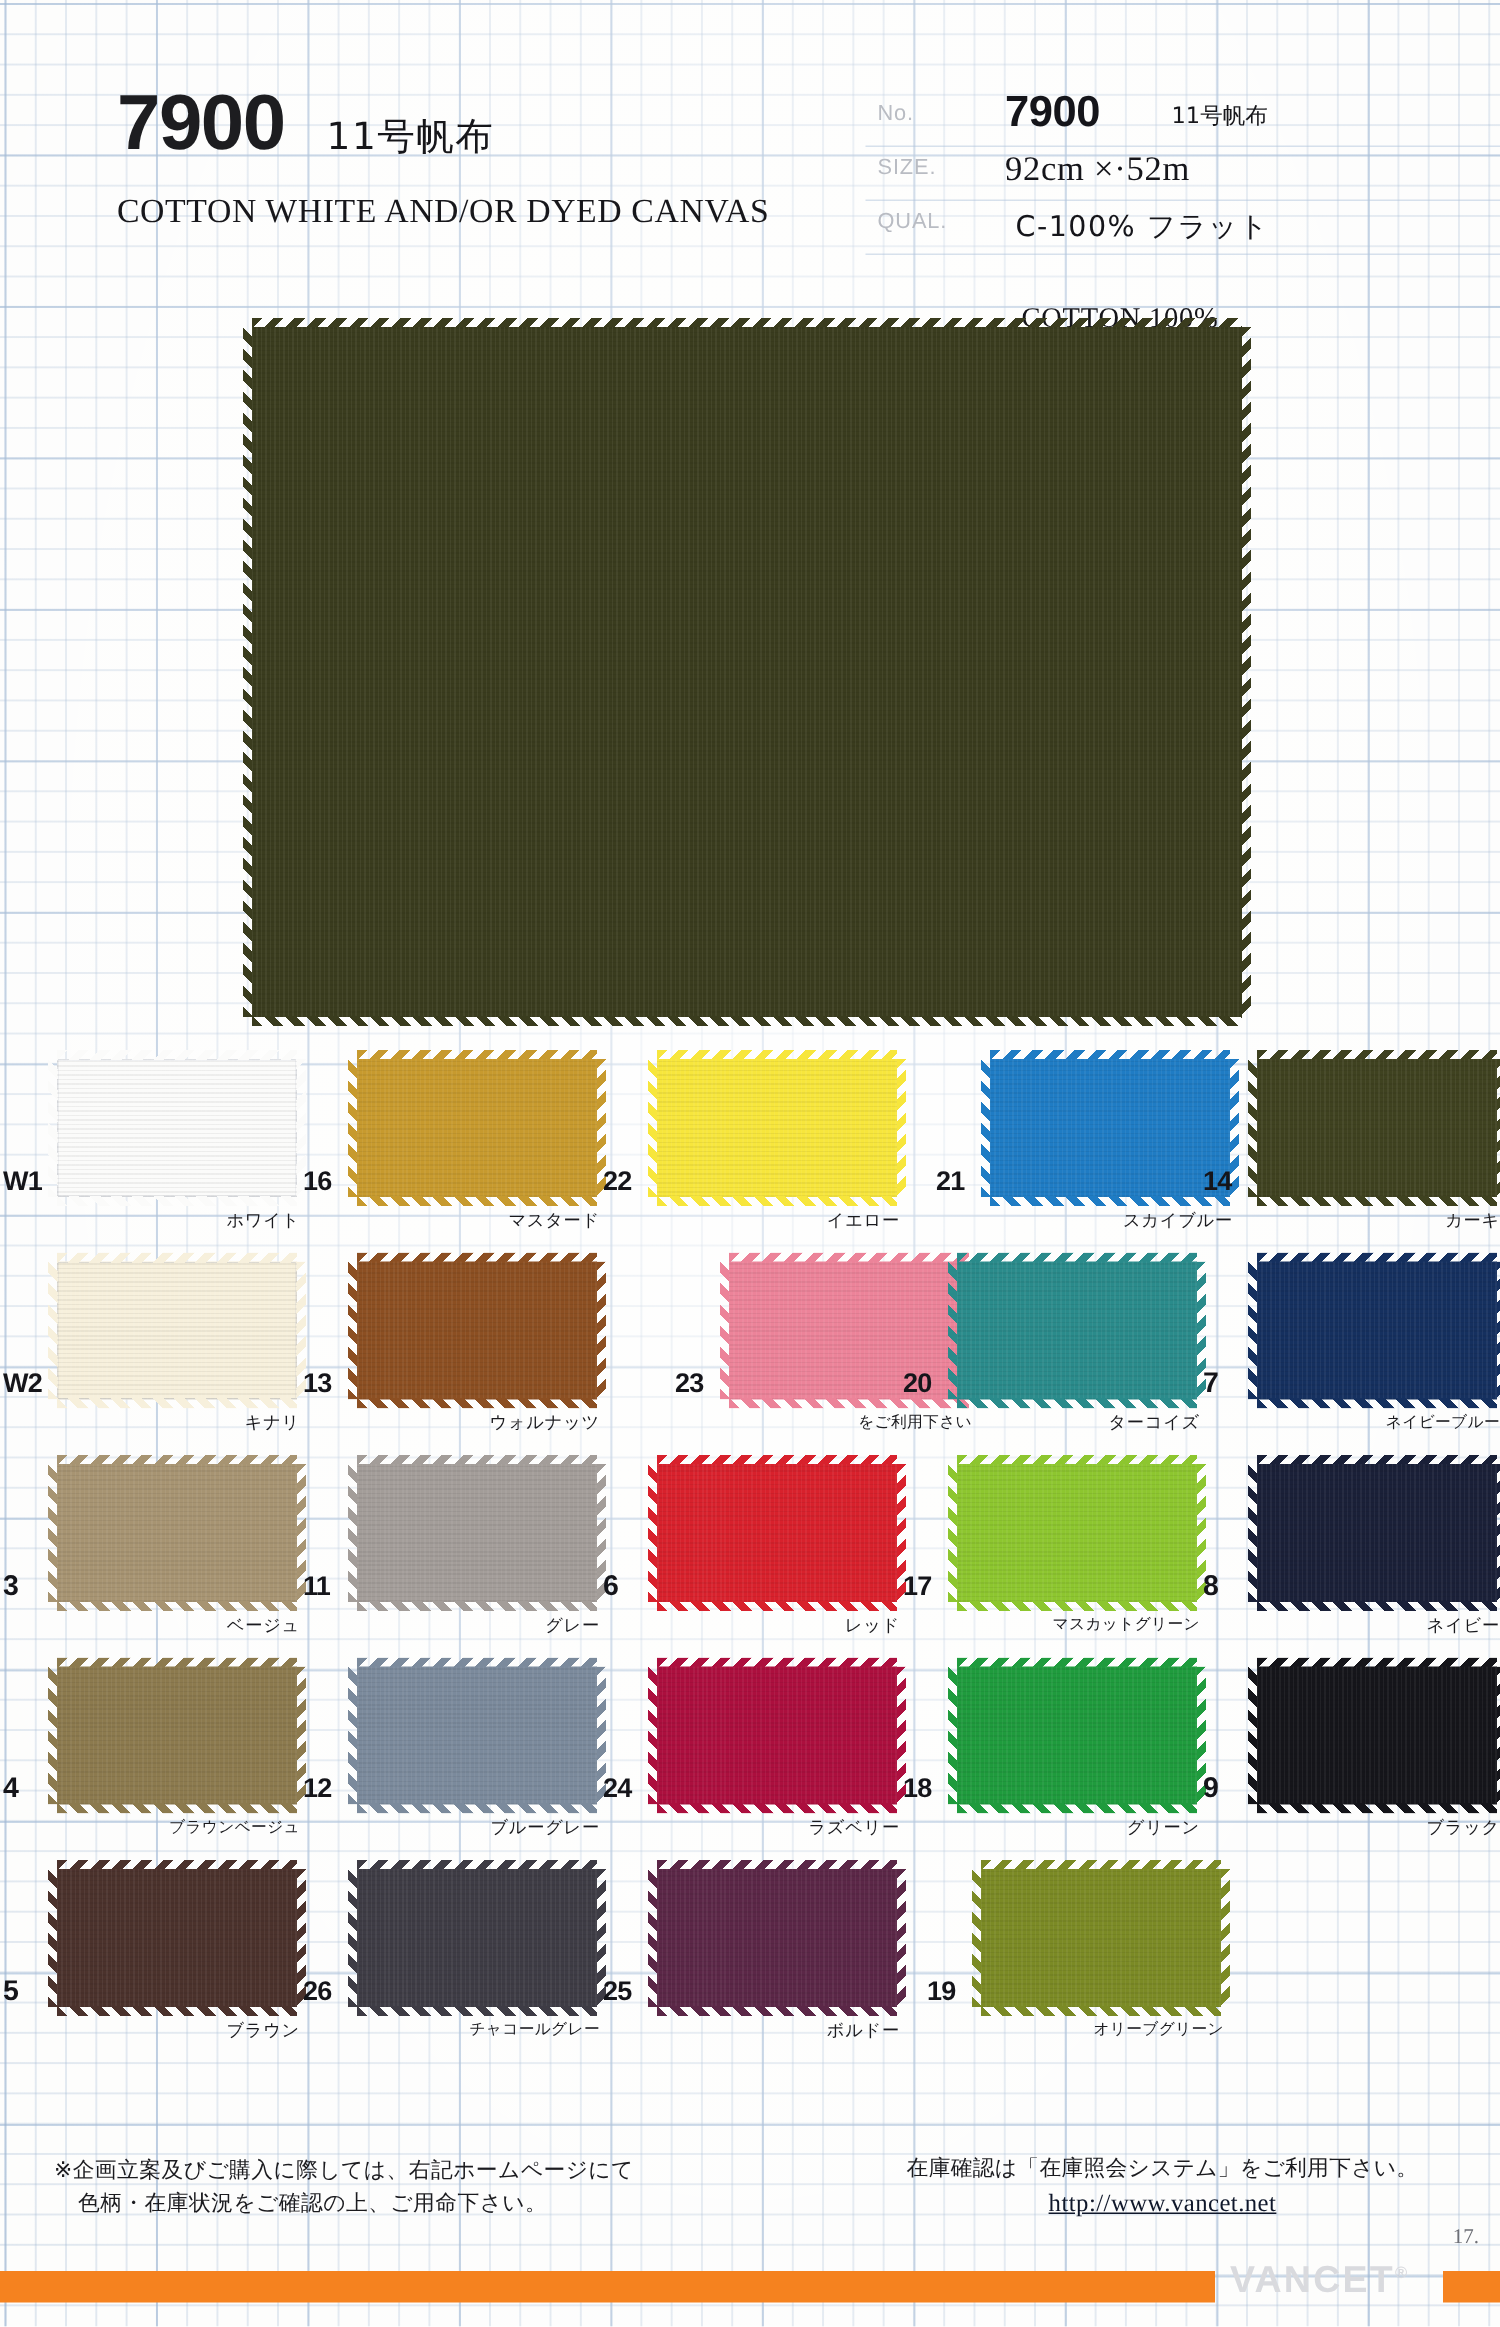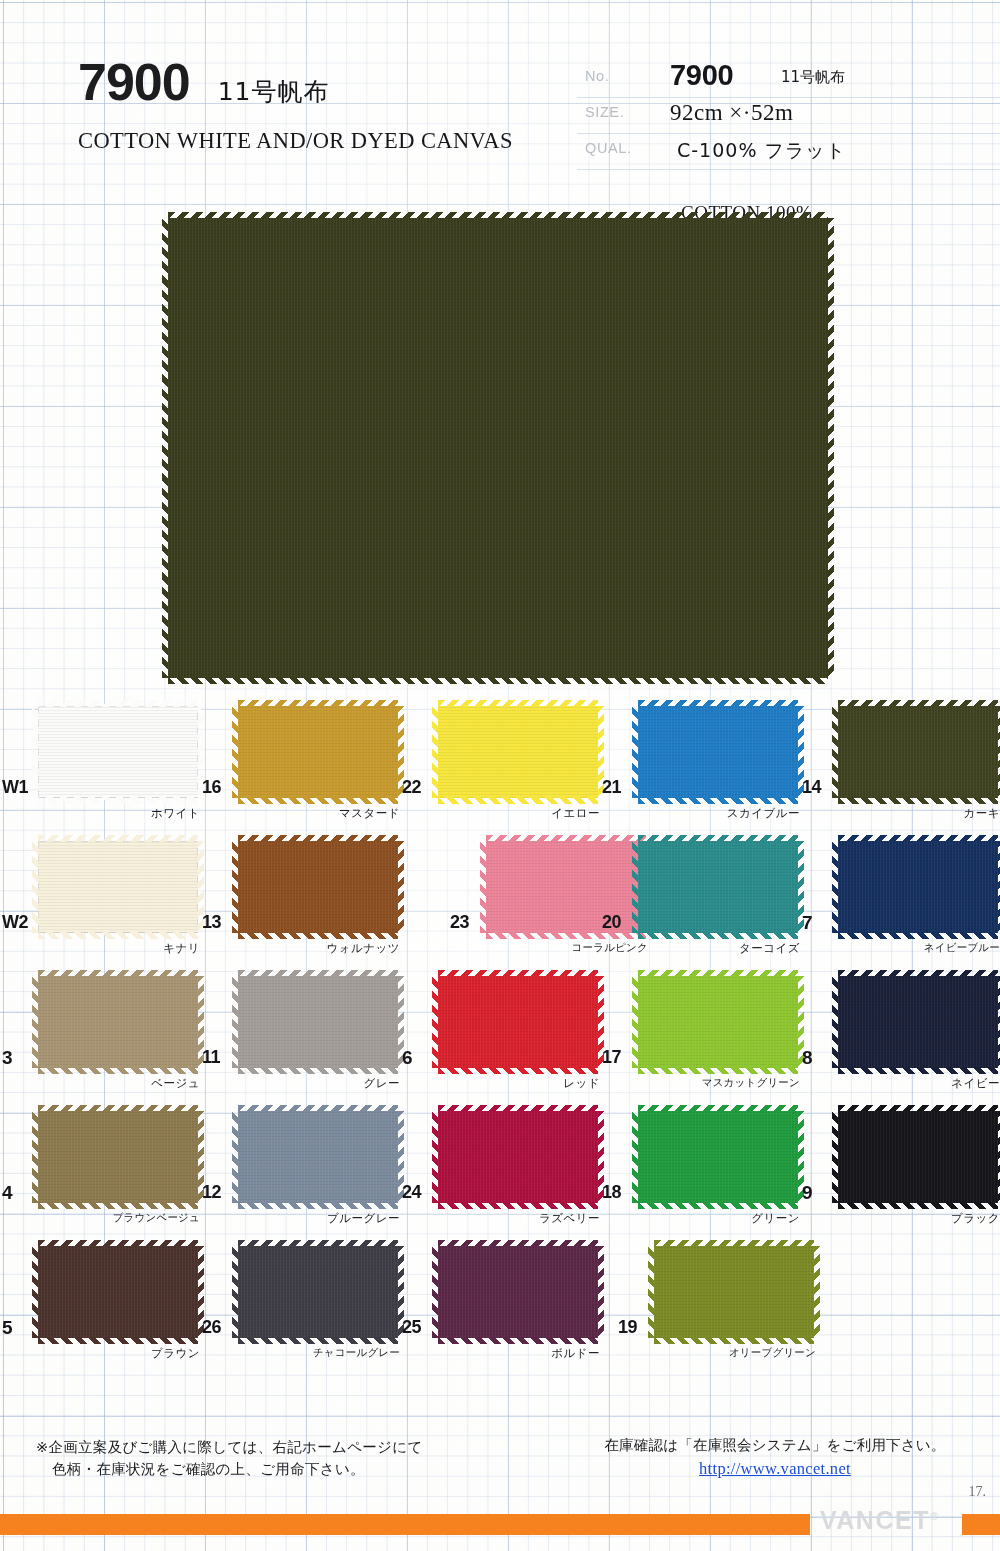--- a/index.html
+++ b/index.html
@@ -175,21 +175,21 @@
   #footer-note-right{
     position:absolute; left:580px; top:6px; width:390px; text-align:center;
   }
   #stock-system-note{
     font-family:"DejaVu Sans", sans-serif;
     font-size:14.5px; color:#1b1b1f; letter-spacing:0.2px; white-space:nowrap;
   }
   #website-url{
     display:block; margin-top:4px;
     font-family:"Liberation Serif", serif;
-    font-size:16.5px; color:#1d4ed8; letter-spacing:0.3px;
+    font-size:16.5px; color:#0f172a; letter-spacing:0.3px;
   }
   #page-number{
     position:absolute; right:14px; top:54px;
     font-family:"Liberation Serif", serif;
     font-size:14px; color:#6d6f76;
   }
   #brand-bar{ position:absolute; left:0; top:84px; width:1000px; height:21px; }
   #brand-bar-left{
     position:absolute; left:0; top:0; width:810px; height:21px;
     background:#f5821f;
@@ -282,21 +282,21 @@
           <div class="swatch-box-outer">
             <div class="zz" style="--swatch-color: #f7e63c; width: 100%; height: 100%;">
               <div class="zz-side l" style="--swatch-color: #f7e63c;"></div>
               <div class="zz-side r" style="--swatch-color: #f7e63c;"></div>
               <div class="fabric-texture"></div>
             </div>
           </div>
           <div class="swatch-num wide">22</div>
           <div class="swatch-label">イエロー</div>
         </div>
-        <div class="swatch-cell" style="left: 600px;">
+        <div class="swatch-cell" style="left: 622px;">
           <div class="swatch-box-outer">
             <div class="zz" style="--swatch-color: #1f7cc4; width: 100%; height: 100%;">
               <div class="zz-side l" style="--swatch-color: #1f7cc4;"></div>
               <div class="zz-side r" style="--swatch-color: #1f7cc4;"></div>
               <div class="fabric-texture"></div>
             </div>
           </div>
           <div class="swatch-num wide">21</div>
           <div class="swatch-label">スカイブルー</div>
         </div>
@@ -337,21 +337,21 @@
         </div>
         <div class="swatch-cell" style="left: 416px; margin-left: 32px;">
           <div class="swatch-box-outer">
             <div class="zz" style="--swatch-color: #ec8399; width: 100%; height: 100%;">
               <div class="zz-side l" style="--swatch-color: #ec8399;"></div>
               <div class="zz-side r" style="--swatch-color: #ec8399;"></div>
               <div class="fabric-texture"></div>
             </div>
           </div>
           <div class="swatch-num wide">23</div>
-          <div class="swatch-label sm">コーラルピンク</div>
+          <div class="swatch-label sm">をご利用下さい</div>
         </div>
         <div class="swatch-cell" style="left: 600px;">
           <div class="swatch-box-outer">
             <div class="zz" style="--swatch-color: #2a8b8b; width: 100%; height: 100%;">
               <div class="zz-side l" style="--swatch-color: #2a8b8b;"></div>
               <div class="zz-side r" style="--swatch-color: #2a8b8b;"></div>
               <div class="fabric-texture"></div>
             </div>
           </div>
           <div class="swatch-num wide">20</div>

